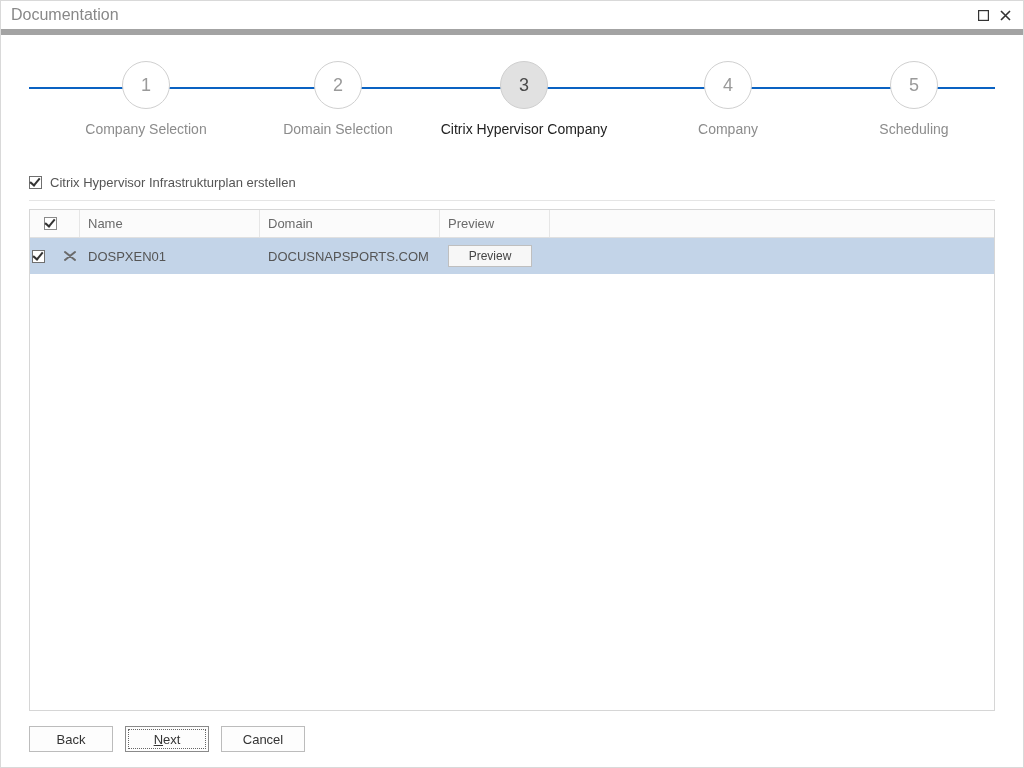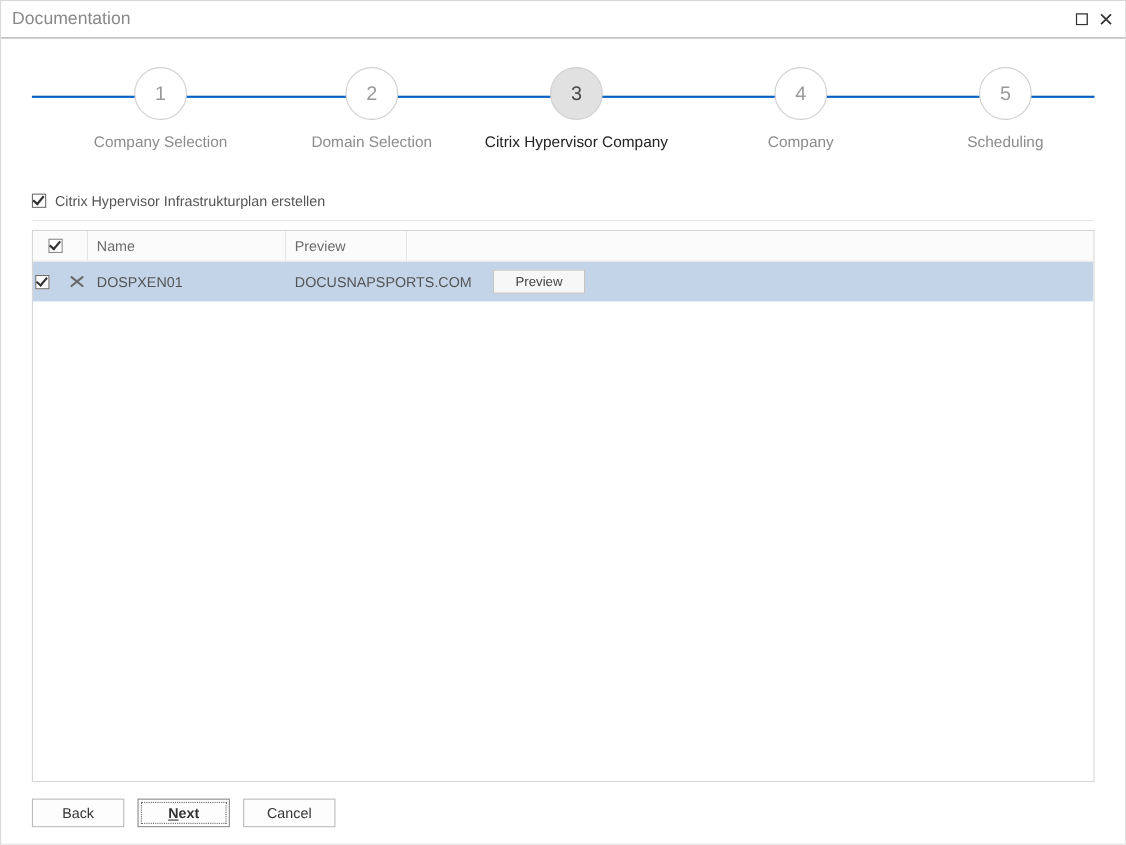--- a/index.html
+++ b/index.html
@@ -1,18 +1,18 @@
 <!DOCTYPE html>
 <html><head>
 <meta charset="utf-8">
 <style>
   * { box-sizing: border-box; }
   html, body { margin: 0; padding: 0; font-family: "Segoe UI", Tahoma, Arial, sans-serif; font-size: 13px; color: #555; background: #fff; }
   .window { position: relative; width: 1024px; height: 768px; border: 1px solid #d9d9d9; background: #fff; display: flex; flex-direction: column; }
-  .titlebar { height: 34px; display: flex; align-items: center; padding: 0 10px; border-bottom: 1px solid #a3a3a3; }
+  .titlebar { height: 34px; display: flex; align-items: center; padding: 0 10px; border-bottom: 6px solid #a3a3a3; }
   .titlebar .title { font-size: 16px; color: #888; flex: 1; }
   .titlebar .win-btn { width: 16px; height: 16px; margin-left: 6px; display: inline-flex; align-items: center; justify-content: center; cursor: pointer; }
   .content { flex: 1; display: flex; flex-direction: column; padding: 0 28px 0 28px; }
   
   .stepper { position: relative; height: 110px; margin-top: 26px; }
   .stepper-line { position: absolute; top: 26px; left: 0; right: 0; height: 2px; background: #0a62c2; }
   .step { position: absolute; top: 0; width: 190px; text-align: center; }
   .step .circle { width: 48px; height: 48px; border-radius: 50%; background: #fff; border: 1px solid #d0d0d0; margin: 0 auto; display: flex; align-items: center; justify-content: center; font-size: 18px; color: #9a9a9a; position: relative; z-index: 2; }
   .step.active .circle { background: #e1e1e1; border-color: #cfcfcf; color: #4a4a4a; }
   .step .label { margin-top: 12px; font-size: 14px; color: #8c8c8c; }
@@ -36,21 +36,21 @@
   .tbody { flex: 1; overflow: auto; background: #fff; }
   .trow { display: flex; height: 36px; align-items: stretch; }
   .trow.selected { background: #c3d4e8; }
   .td { border-right: 1px solid transparent; }
   .xicon { width: 14px; height: 14px; margin-left: 6px; }
   .chk-ico-wrap { display: flex; align-items: center; gap: 4px; }
   .preview-btn { height: 22px; width: 84px; border: 1px solid #bfbfbf; background: #f7f7f7; font-size: 12px; color: #444; cursor: pointer; }
   
   .footer { height: 56px; display: flex; align-items: center; justify-content: flex-start; padding: 0 28px; gap: 12px; }
   .btn { min-width: 84px; height: 26px; border: 1px solid #bcbcbc; background: #fdfdfd; font-size: 13px; color: #333; cursor: pointer; padding: 0 12px; }
-  .btn.default { outline: 1px dotted #666; outline-offset: -4px; border-color: #8a8a8a; font-weight: bold; }
+  .btn.default { outline: 1px dotted #666; outline-offset: -4px; border-color: #8a8a8a; }
   .underline-first::first-letter { text-decoration: underline; }
 </style>
 </head>
 <body>
 
 <div class="window">
 
   <div class="titlebar">
     <span class="title">Documentation</span>
     <span class="win-btn">
@@ -95,20 +95,21 @@
       <span class="chk checked"></span>
       <span class="opt-label">Citrix Hypervisor Infrastrukturplan erstellen</span>
     </div>
 
     <div class="table-wrap">
       <div class="thead">
         <div class="th col-chk">
           <span class="chk checked"></span>
         </div>
         <div class="th col-name">Name</div>
+        <div class="th col-domain">Domain</div>
         <div class="th col-preview">Preview</div>
         <div class="th col-fill"></div>
       </div>
       <div class="tbody">
         <div class="trow selected">
           <div class="td col-chk">
             <span class="chk-ico-wrap">
               <span class="chk checked"></span>
               <span class="xicon">
                 <svg width="14" height="14" viewBox="0 0 14 14">

